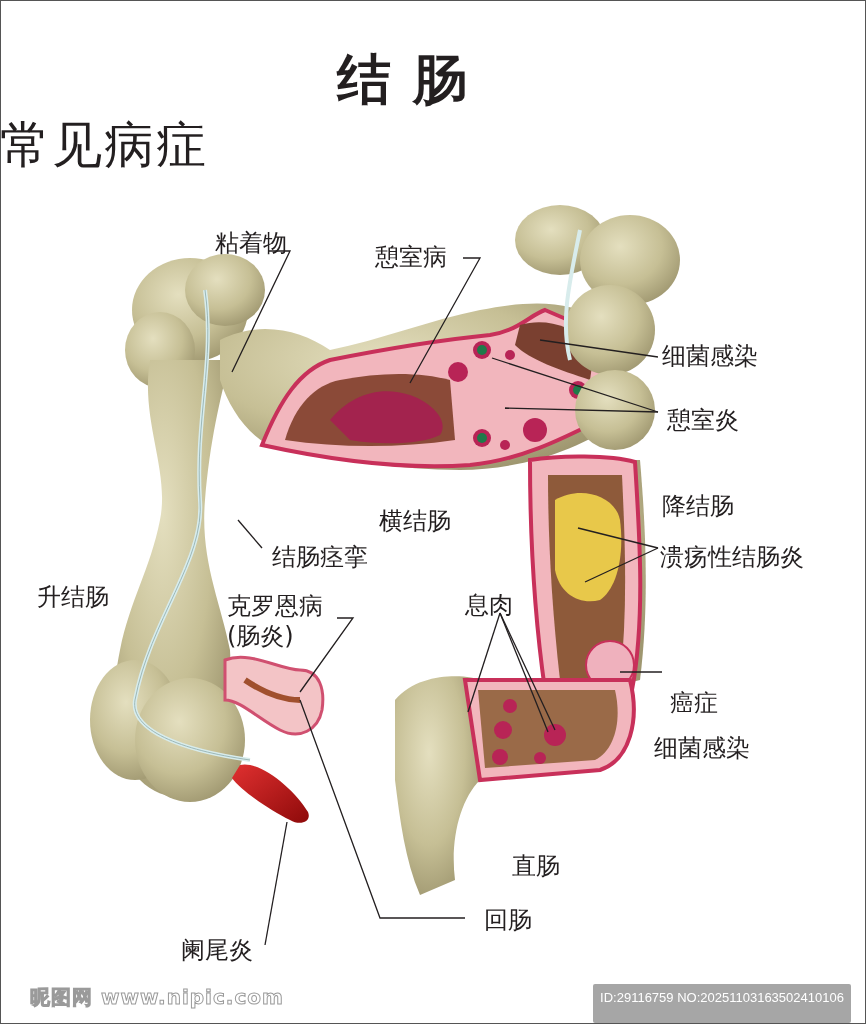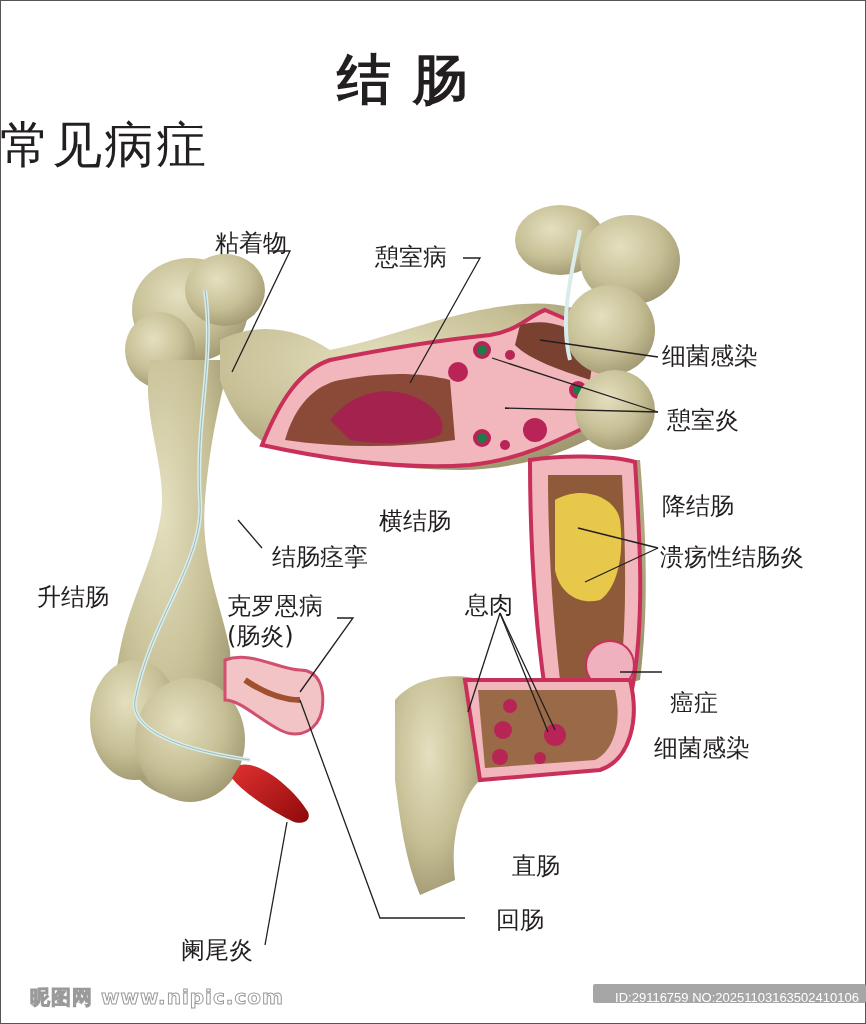--- a/index.html
+++ b/index.html
@@ -5,22 +5,22 @@
   html, body { margin:0; padding:0; }
   body { width:866px; height:1024px; position:relative; background:#ffffff; overflow:hidden;
          font-family:"DejaVu Sans","Liberation Sans",sans-serif; color:#231f20; }
   .frame { position:absolute; left:0; top:0; width:864px; height:1022px; border:1px solid #555; box-sizing:content-box; }
   .title1 { position:absolute; left:0; width:804px; top:44px; text-align:center; font-size:54px; font-weight:bold; letter-spacing:22px; text-indent:22px; color:#231f20; }
   .title2 { position:absolute; left:0; width:866px; top:112px; text-align:left; font-size:50px; letter-spacing:2px; color:#231f20; }
   .lbl { position:absolute; font-size:24px; line-height:28px; white-space:nowrap; color:#231f20; }
   svg.art { position:absolute; left:0; top:0; }
   .wm-left { position:absolute; left:14px; top:984px; font-size:20px; font-weight:bold; color:#fff;
              -webkit-text-stroke:1px #9a9a9a; letter-spacing:1px;padding-left:16px; }
-  .wm-right { position:absolute; left:593px; top:984px; width:258px; height:19px; background:#a6a6a6; color:#fff;
-              font-family:"Liberation Sans",sans-serif; font-size:13px; line-height:27px; text-align:center; border-radius:2px;padding-left:15px; }
+  .wm-right { position:absolute; left:593px; top:984px; width:258px; height:39px; background:#a6a6a6; color:#fff;
+              font-family:"Liberation Sans",sans-serif; font-size:13px; line-height:27px; text-align:center; border-radius:2px; }
 </style>
 </head>
 <body>
 
 <div class="frame"></div>
 
 <div class="title1">结肠</div>
 <div class="title2">常见病症</div>
 
 <svg class="art" width="866" height="1024" viewBox="0 0 866 1024">
@@ -123,17 +123,17 @@
 <div class="lbl" style="left:355px;top:507px;margin-left:24px;">横结肠</div>
 <div class="lbl" style="left:272px;top:543px;">结肠痉挛</div>
 <div class="lbl" style="left:660px;top:543px;">溃疡性结肠炎</div>
 <div class="lbl" style="left:37px;top:583px;">升结肠</div>
 <div class="lbl" style="left:227px;top:592px;">克罗恩病</div>
 <div class="lbl" style="left:227px;top:622px;">(肠炎)</div>
 <div class="lbl" style="left:465px;top:591px;">息肉</div>
 <div class="lbl" style="left:670px;top:661px;margin-top:28px;">癌症</div>
 <div class="lbl" style="left:654px;top:734px;">细菌感染</div>
 <div class="lbl" style="left:512px;top:812px;margin-top:40px;">直肠</div>
-<div class="lbl" style="left:484px;top:906px;margin-left:12px;">回肠</div>
+<div class="lbl" style="left:484px;top:906px;">回肠</div>
 <div class="lbl" style="left:181px;top:936px;">阑尾炎</div>
 
 <div class="wm-left">昵图网 www.nipic.com</div>
 <div class="wm-right">ID:29116759 NO:20251103163502410106</div>
 
 </body></html>

